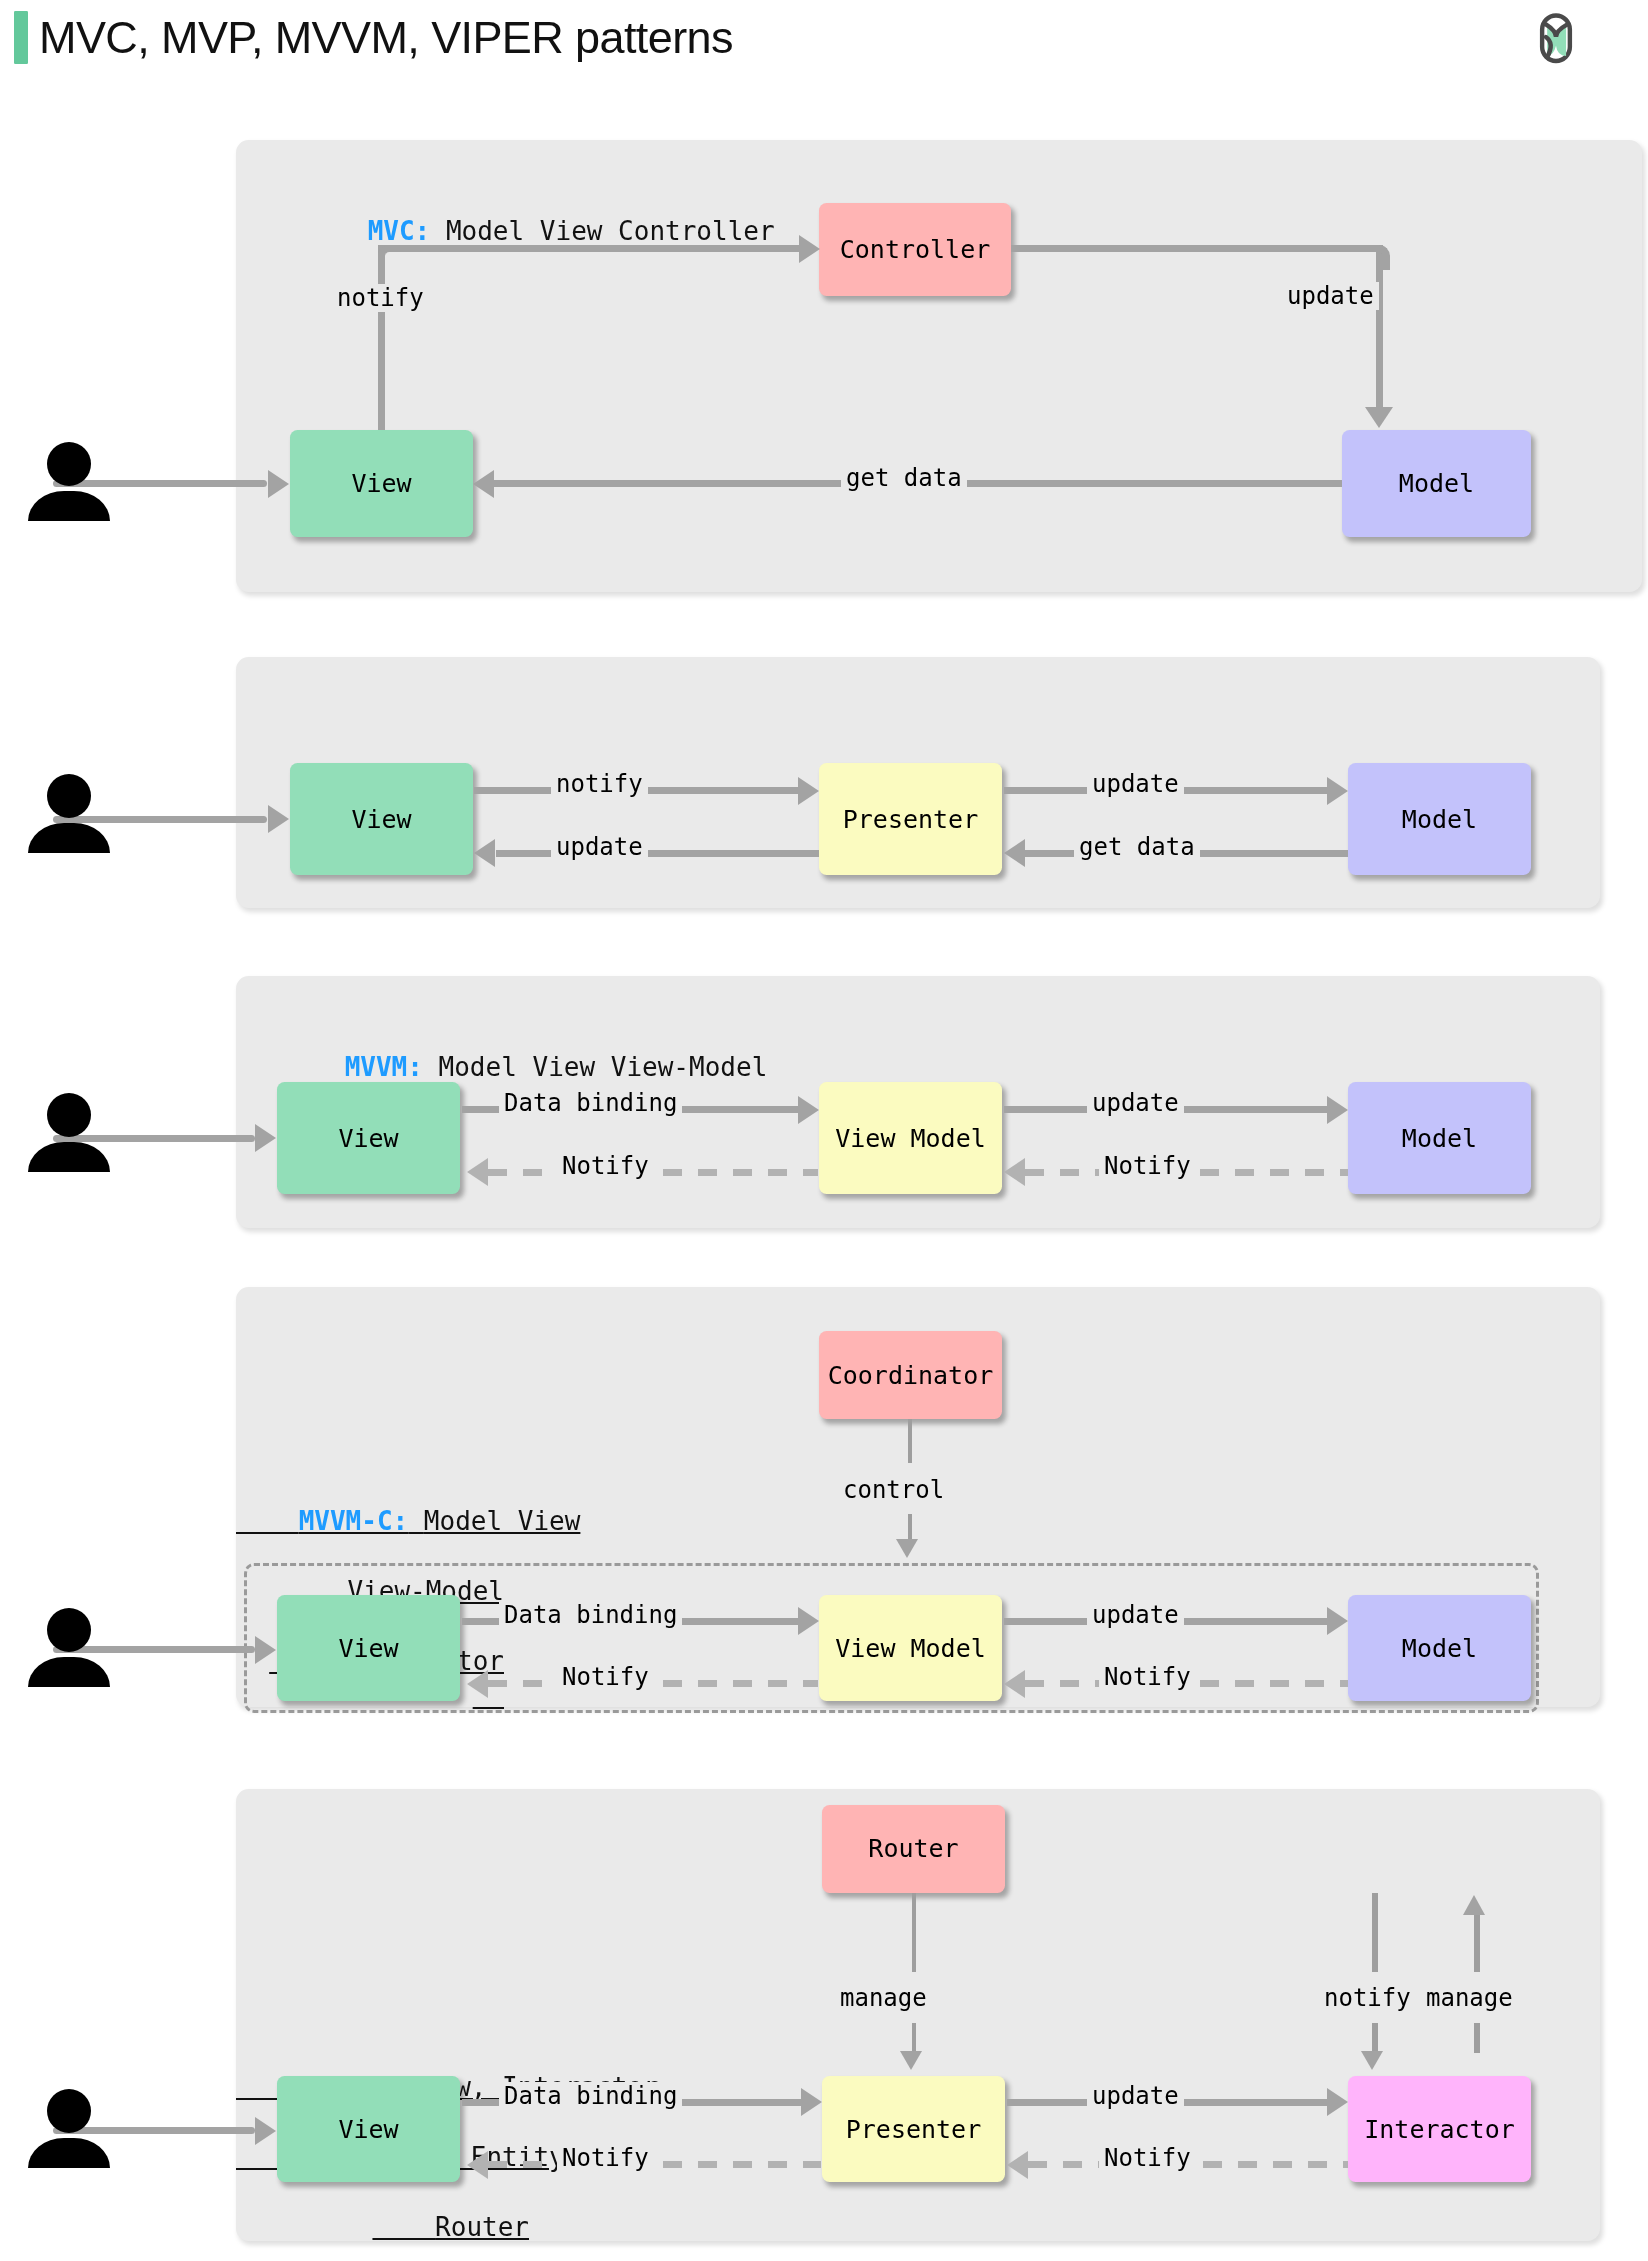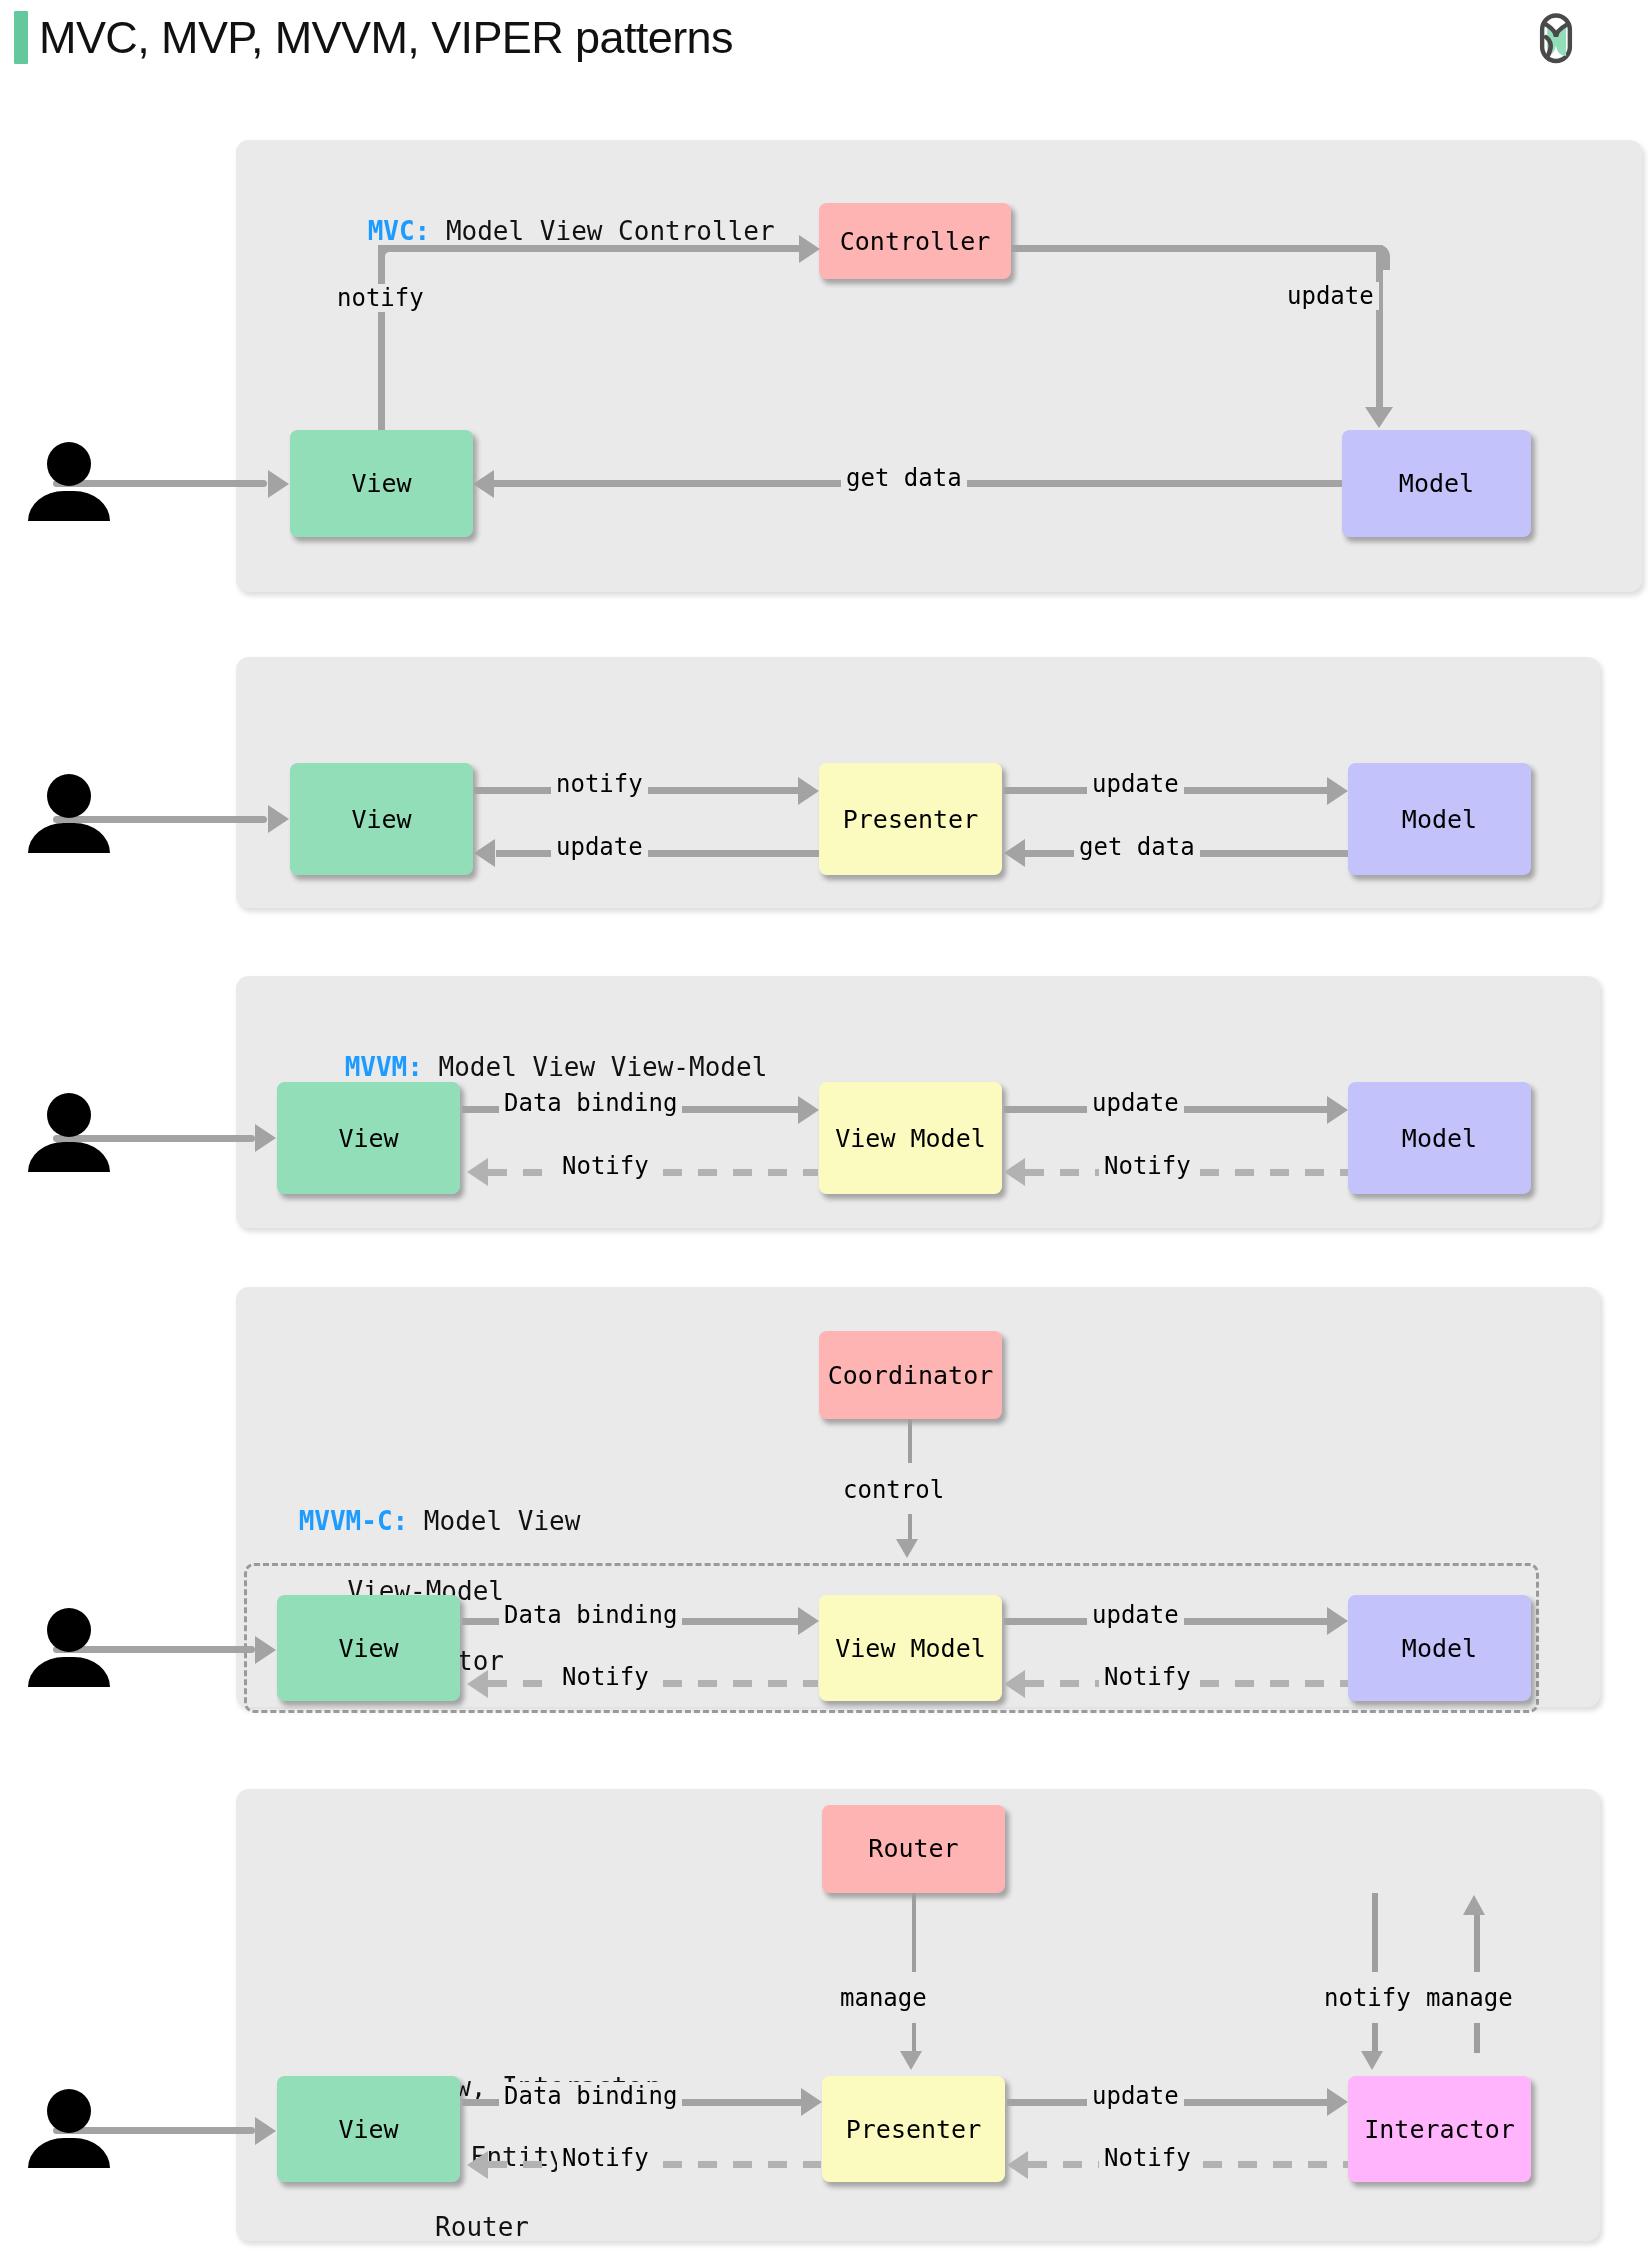--- a/index.html
+++ b/index.html
@@ -13,21 +13,21 @@
   .brand{position:absolute;right:8.8px;top:7.6px;display:flex;align-items:center;gap:11.3px;}
   .brand-logo{width:48px;height:58px;flex:0 0 auto;}
   .brand-text{font-family:"Liberation Sans",sans-serif;font-size:42px;font-weight:700;color:#4a4a4a;
               letter-spacing:-0.6px;white-space:nowrap;}
 
   
   .panel{position:absolute;left:236px;width:1364px;background:#eaeaea;border-radius:12.6px;
          box-shadow:2.5px 3.2px 5.7px rgba(0,0,0,.13);}
   .panel-title{position:absolute;font-size:26px;line-height:35px;color:#111;white-space:pre;}
   .panel-title .key{color:#1e9bff;font-weight:700;}
-  .panel-title.right{text-align:right;}
+  .panel-title.right{text-align:right;text-decoration:underline;}
 
   
   .person{position:absolute;width:82px;height:77px;}
   .person .head{position:absolute;left:19px;top:0;width:44px;height:44px;border-radius:50%;background:#000;}
   .person .body{position:absolute;left:0;top:49px;width:82px;height:30px;background:#000;
                 border-top-left-radius:42px 35px;border-top-right-radius:42px 35px;}
 
   
   .node{position:absolute;border-radius:7.6px;display:flex;align-items:center;justify-content:center;
         font-size:25px;color:#000;white-space:nowrap;box-shadow:3.8px 4.4px 5.7px rgba(0,0,0,.30);}
@@ -64,21 +64,21 @@
       <path d="M22 46 Q36 56 24 78" fill="none" stroke="#4a4a4a" stroke-width="7" stroke-linecap="round"></path>
     </svg>
   </div>
 </div>
 
 <div class="panel" style="top:140px;height:452px;padding-left:42px;">
   <div class="panel-title" style="left:69px;top:39px;">
     <span class="key">MVC:</span><span> </span><span>Model View Controller</span>
   </div>
 
-  <div class="node" style="left:583px;top:63px;width:192px;height:76px;background:#ffb4b4;">
+  <div class="node" style="left:583px;top:63px;width:192px;height:93px;background:#ffb4b4;">
     <span>Controller</span>
   </div>
   <div class="node" style="left:54px;top:290px;width:183px;height:107px;background:#92deb8;">
     <span>View</span>
   </div>
   <div class="node" style="left:1106px;top:290px;width:189px;height:107px;background:#c3c2fb;">
     <span>Model</span>
   </div>
 
   <div class="vline" style="left:142px;top:112px;height:178px;"></div>

